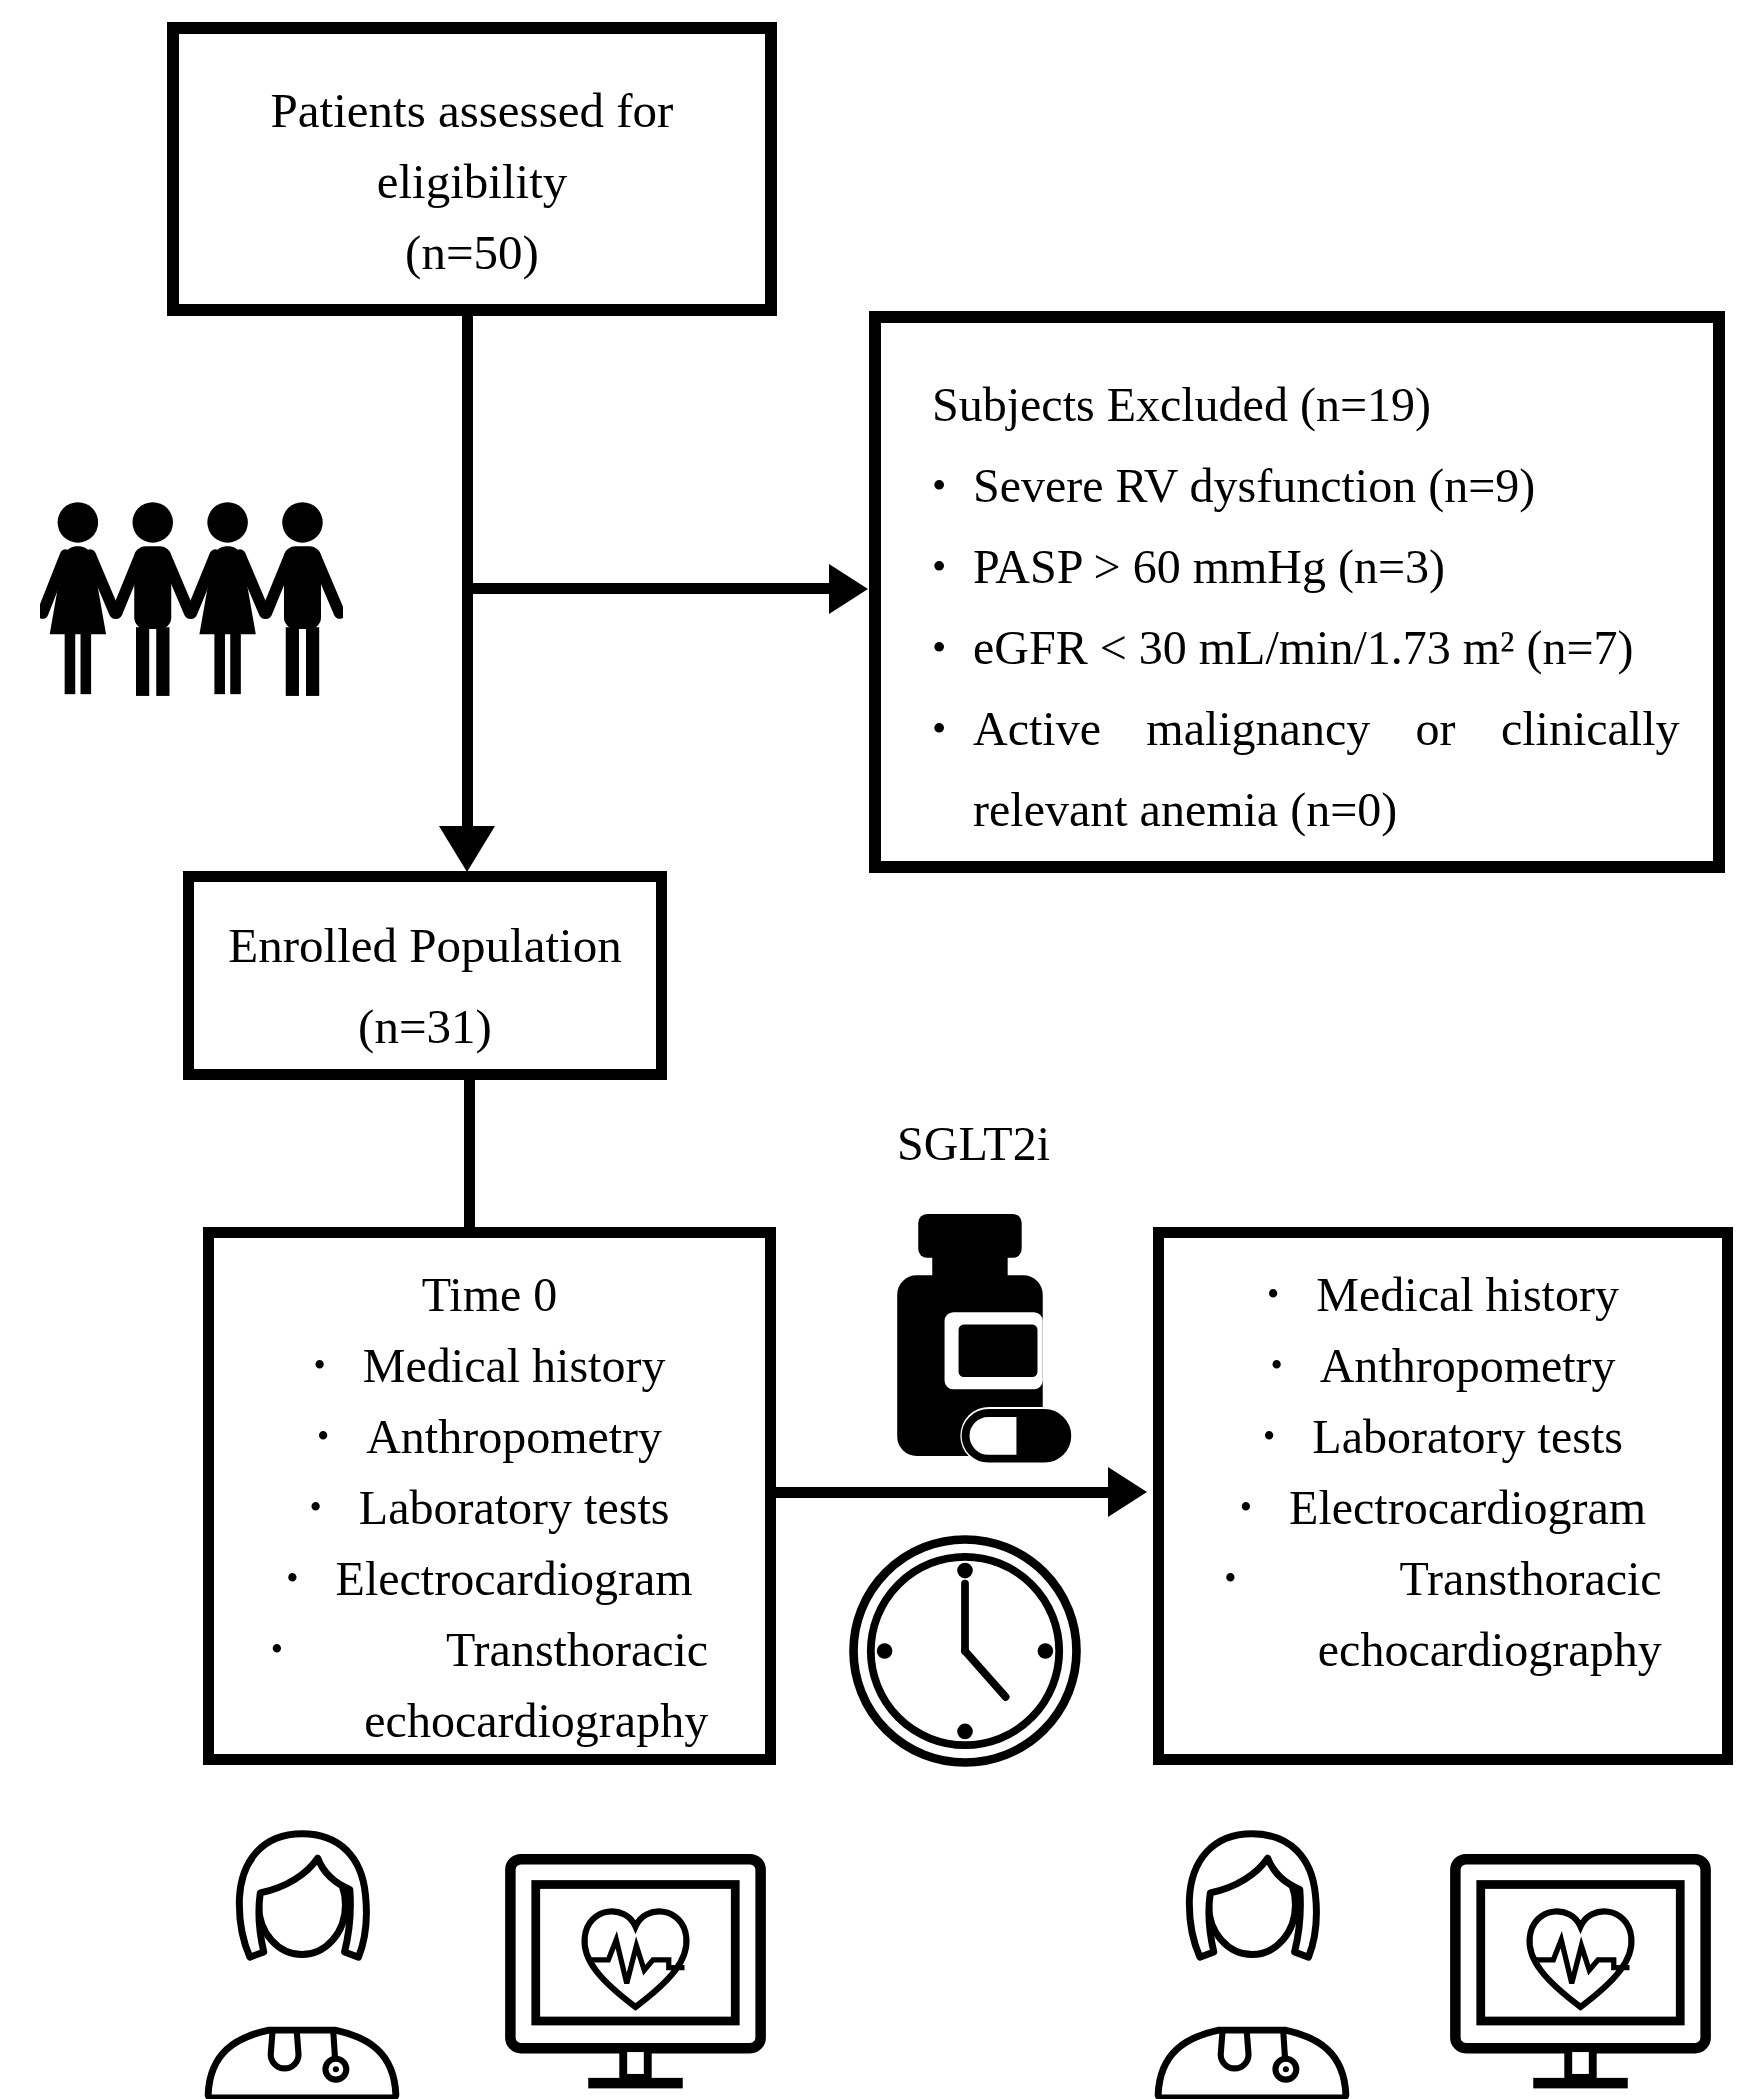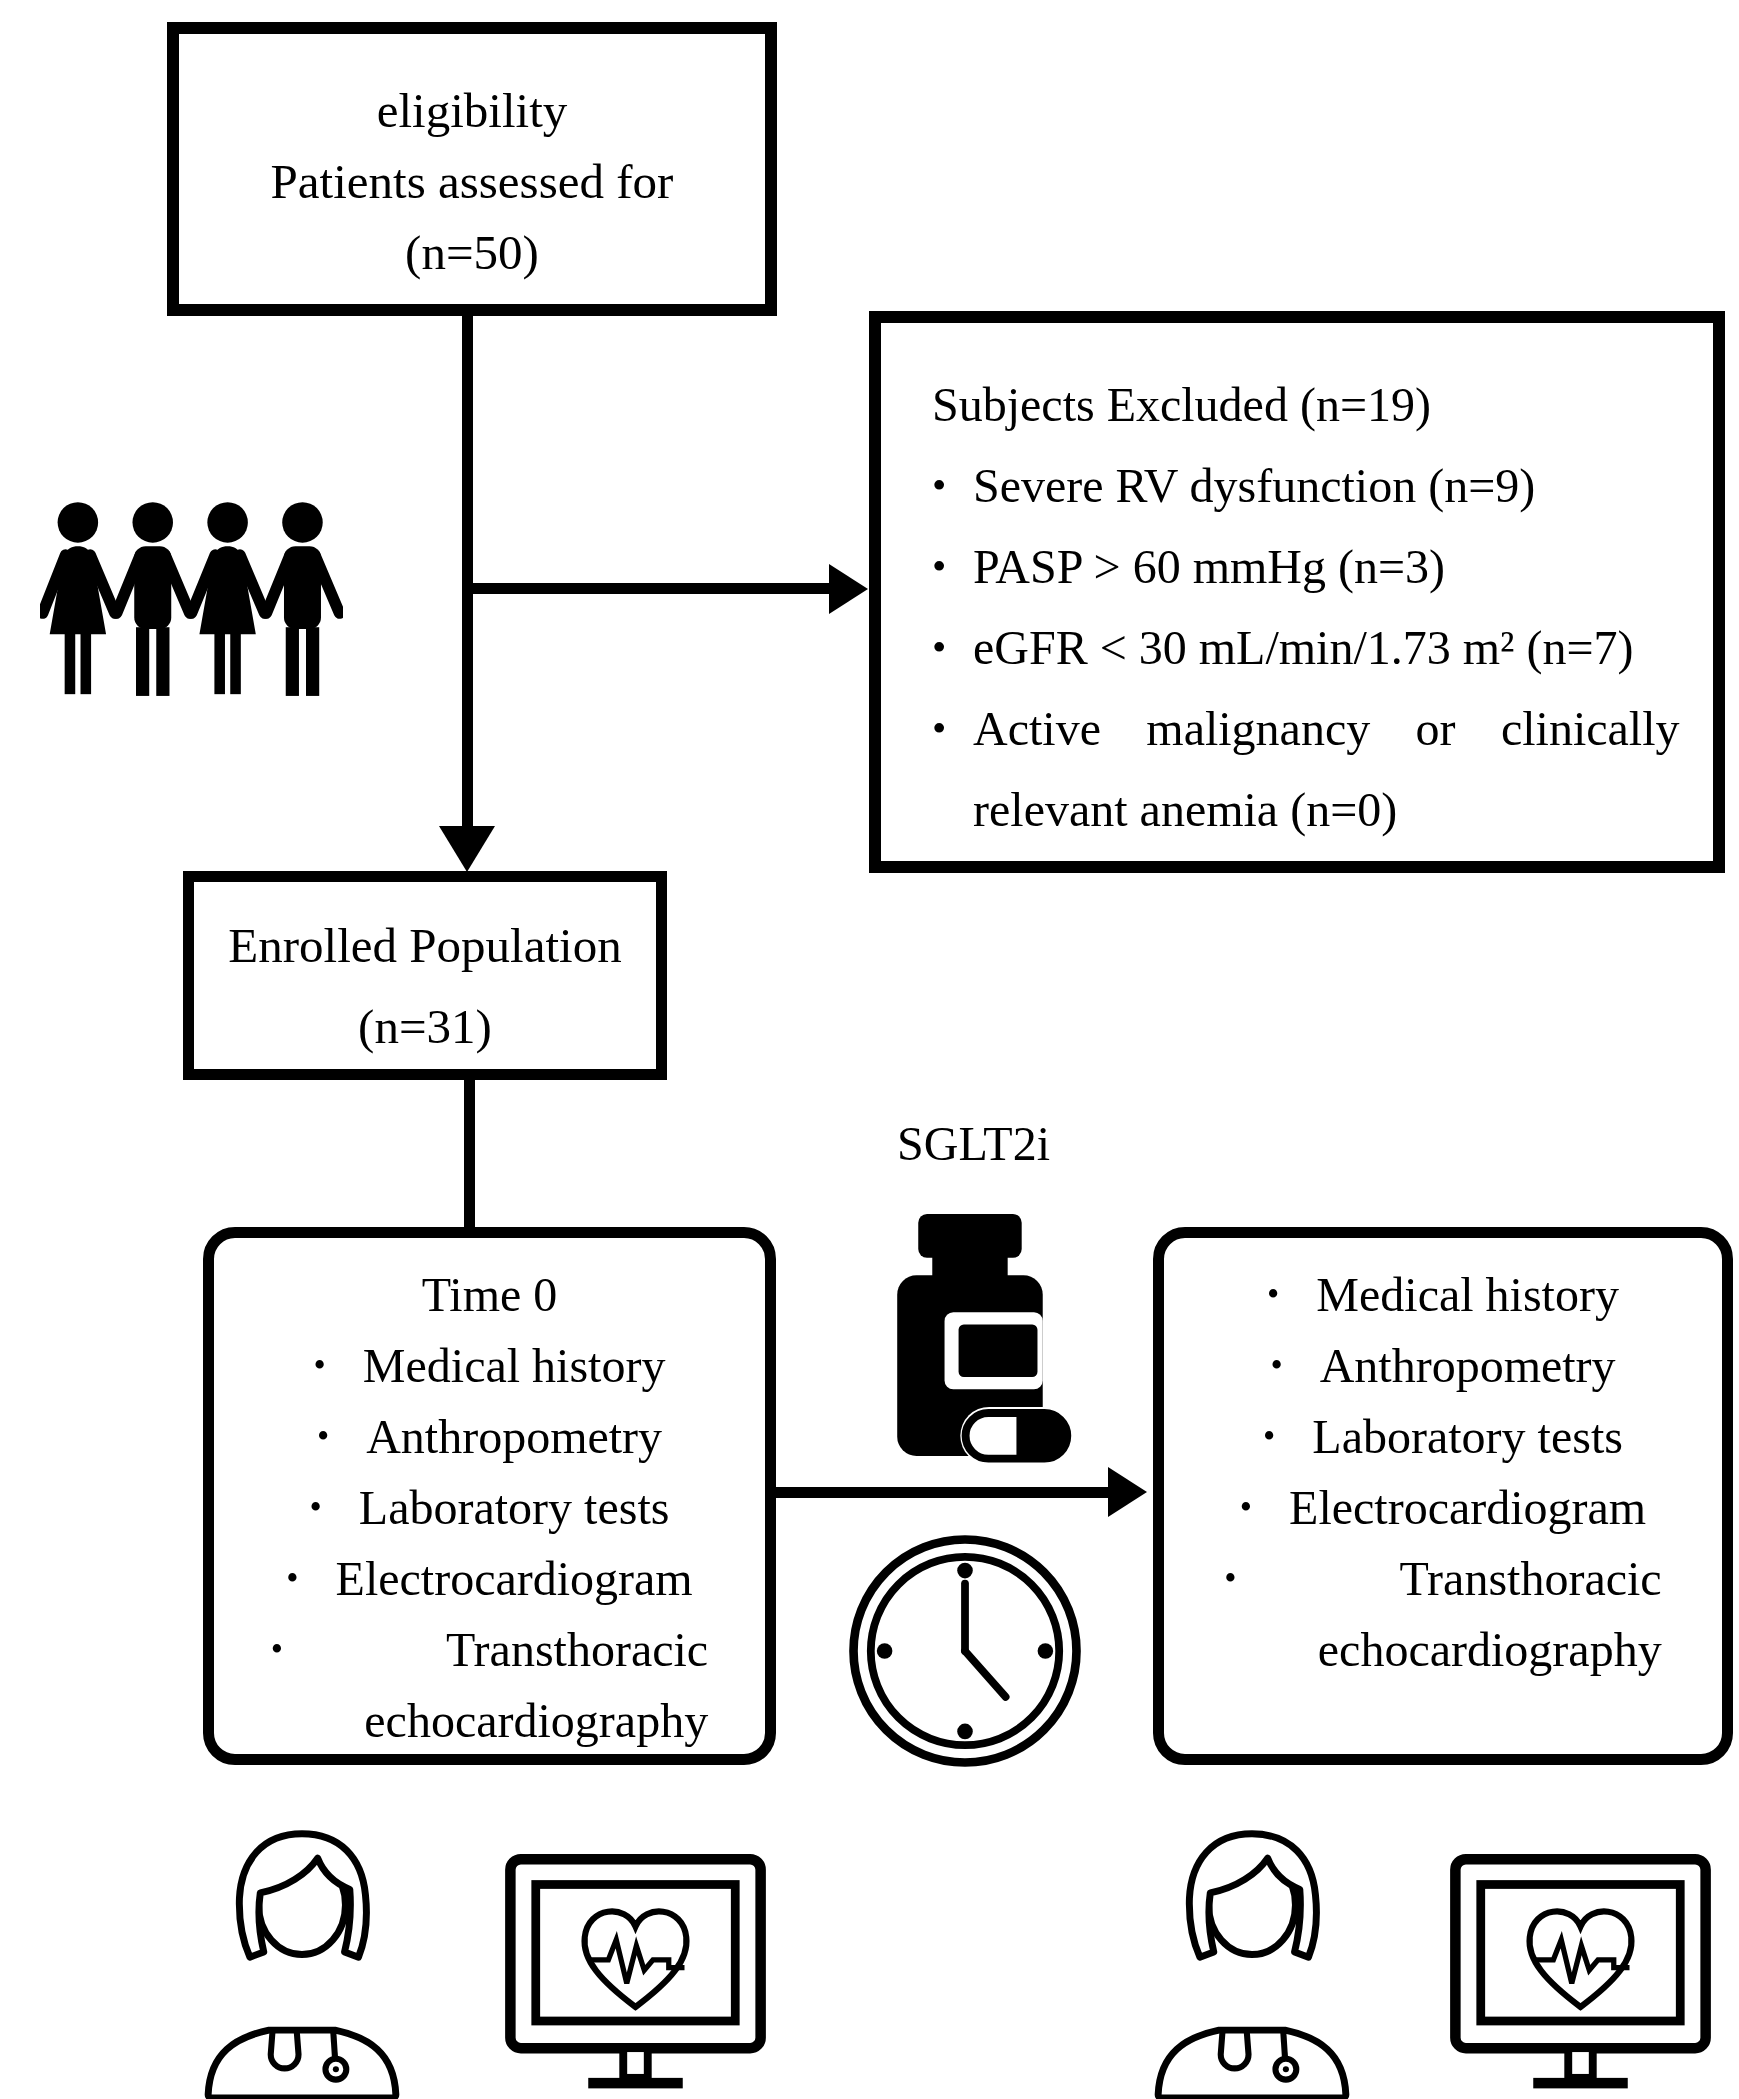--- a/index.html
+++ b/index.html
@@ -8,21 +8,21 @@
     font-family:"Liberation Serif", serif;color:#000;overflow:hidden;
   }
   .box{position:absolute;border:11.5px solid #000;background:#fff;box-sizing:border-box;text-align:center;}
   .bx-elig{left:167px;top:22px;width:610px;height:294px;font-size:49px;line-height:71px;padding-top:41px;border-width:12.4px;}
   .bx-excl{left:869px;top:311px;width:856px;height:562px;font-size:48px;line-height:81px;
            text-align:left;padding:41px 30px 0 51px;border-width:12.4px;}
   .ex-item{display:flex;align-items:flex-start;}
   .ex-bullet{flex:0 0 41px;width:41px;font-size:41px;line-height:81px;}
   .ex-text{flex:1;text-align:justify;padding-right:3.5px;}
   .bx-enr{left:183px;top:871px;width:484px;height:209px;font-size:49px;line-height:81px;padding-top:23px;}
-  .bx-time{width:573px;height:538px;font-size:48px;line-height:71px;padding-top:21px;border-radius:32px;}
+  .bx-time{width:573px;height:538px;font-size:48px;line-height:71px;padding-top:21px;}
   .bx-t0{left:203px;top:1227px;}
   .bx-t1{left:1153px;top:1227px;width:580px;}
   .tb-item{display:flex;justify-content:center;align-items:flex-start;gap:37px;}
   .tb-bullet{font-size:35px;line-height:71px;}
   .tb-text{text-align:right;}
   .tb-item.wrap .tb-text{max-width:388px;}
   .sg-label{position:absolute;left:841px;top:1117px;width:265px;text-align:center;font-size:48px;line-height:53px;}
   .vline,.hline{position:absolute;background:#000;}
   .v1{left:462px;top:314px;width:10.6px;height:513px;}
   .v2{left:464px;top:1078px;width:10.6px;height:152px;}
@@ -33,22 +33,22 @@
   .a-right1{left:829px;top:564px;border-top:25px solid transparent;border-bottom:25px solid transparent;border-left:39px solid #000;}
   .a-right2{left:1108px;top:1467px;border-top:25px solid transparent;border-bottom:25px solid transparent;border-left:39px solid #000;}
   .icon{position:absolute;}
 </style>
 </head>
 <body>
 
 <div class="stage">
 
   <div class="box bx-elig">
+    <div>Patients assessed for</div>
     <div>eligibility</div>
-    <div>Patients assessed for</div>
     <div>(n=50)</div>
   </div>
 
   <div class="vline v1"></div>
   <div class="arrow a-down"></div>
   <div class="hline h1"></div>
   <div class="arrow a-right1"></div>
   <div class="vline v2"></div>
   <div class="hline h2"></div>
   <div class="arrow a-right2"></div>

